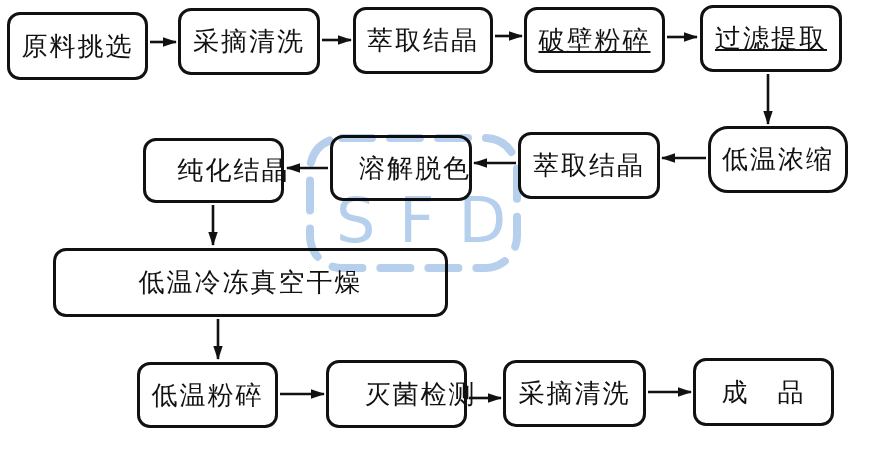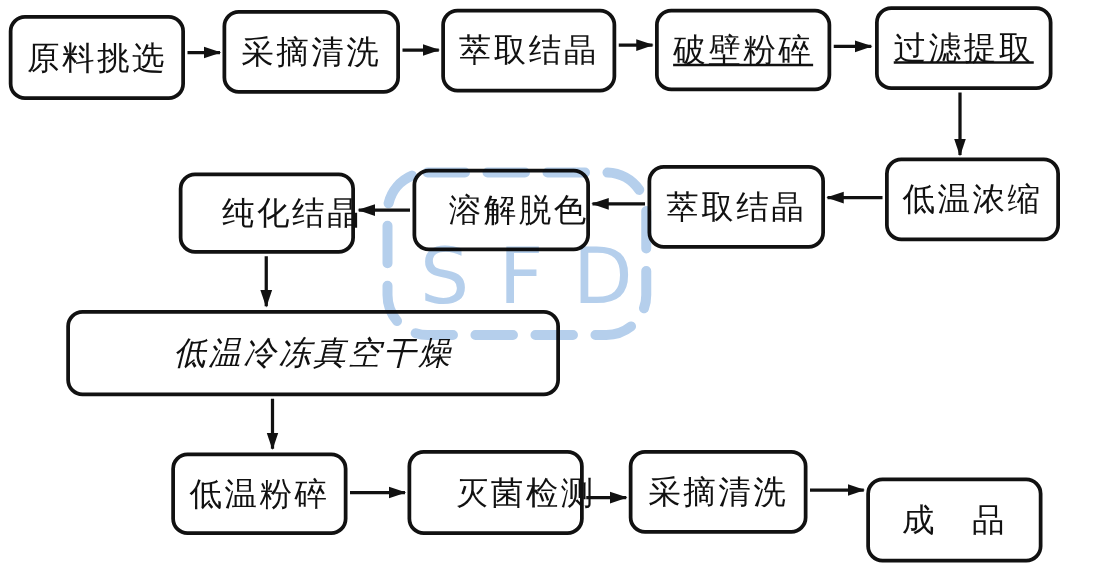--- a/index.html
+++ b/index.html
@@ -21,29 +21,29 @@
     font-size:26px;color:#111111;
     letter-spacing:2px;white-space:nowrap;
     z-index:2;
   }
   
   .p1 {left:7px;  top:12px; width:141px;height:68px;}
   .p2 {left:178px;top:8px;  width:142px;height:67px;font-family:Liberation Serif, serif;}
   .p3 {left:353px;top:7px;  width:140px;height:67px;}
   .p4 {left:524px;top:7px;  width:141px;height:66px;text-decoration:underline;}
   .p5 {left:700px;top:5px;  width:142px;height:67px;text-decoration:underline;}
-  .p6 {left:708px;top:126px;width:140px;height:67px;}
+  .p6 {left:708px;top:126px;width:140px;height:67px;border-radius:20px;}
   .p7 {left:518px;top:132px;width:142px;height:67px;}
   .p8 {left:330px;top:135px;width:142px;height:66px;padding-left:28px;}
   .p9 {left:143px;top:138px;width:141px;height:65px;padding-left:40px;}
-  .p10{left:53px; top:248px;width:395px;height:69px;font-style:italic;}
+  .p10{left:53px; top:248px;width:395px;height:69px;}
   .p11{left:137px;top:362px;width:141px;height:66px;}
   .p12{left:326px;top:360px;width:141px;height:68px;padding-left:48px;}
   .p13{left:503px;top:360px;width:143px;height:67px;}
-  .p14{left:693px;top:358px;width:141px;height:68px;margin-top:24px;}
+  .p14{left:693px;top:358px;width:141px;height:68px;}
   .arrows{z-index:1;}
   .wm{
     z-index:3;
     mix-blend-mode:multiply;
     pointer-events:none;
   }
 </style>
 </head>
 <body>
 

